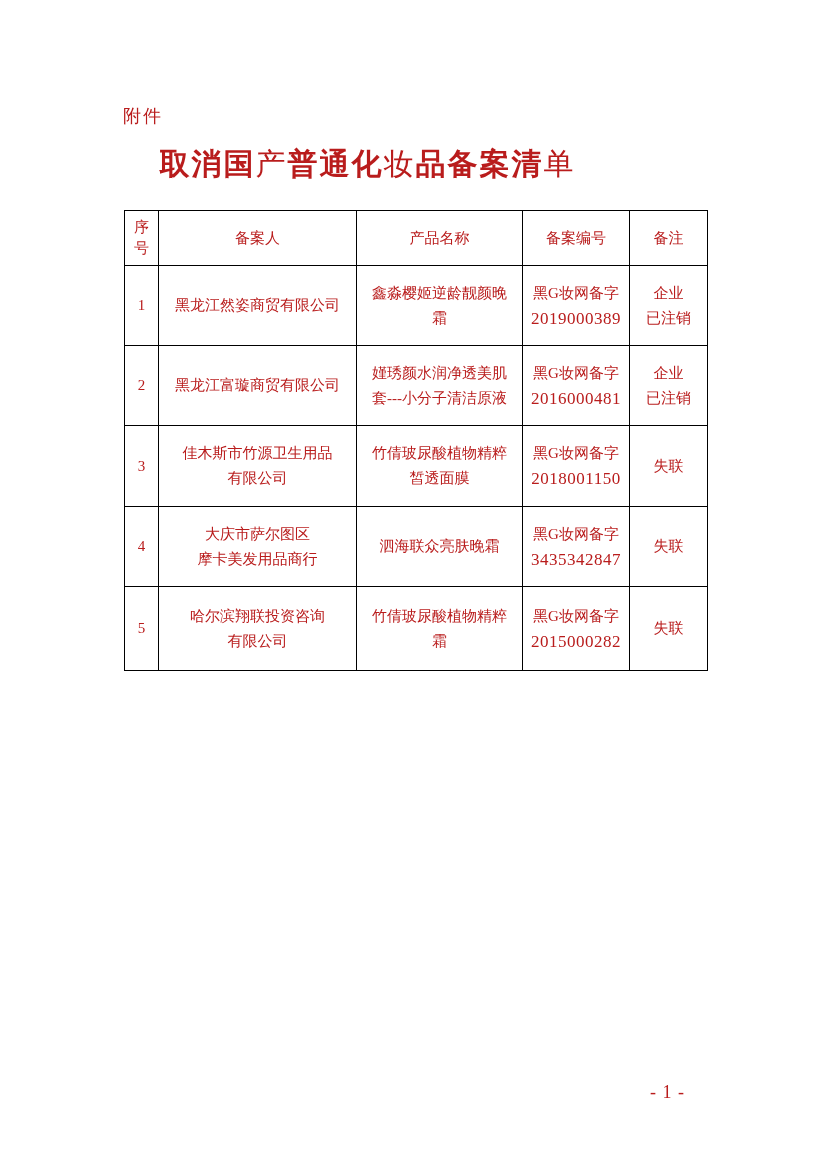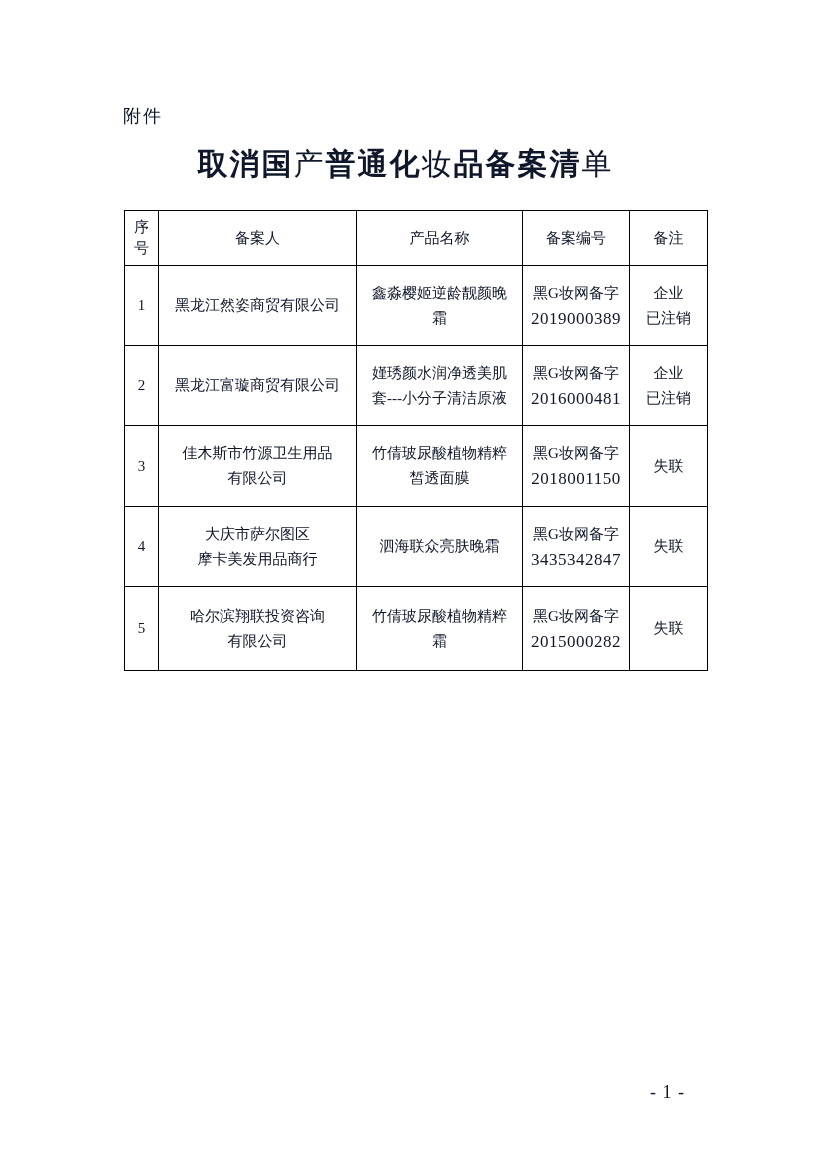--- a/index.html
+++ b/index.html
@@ -2,34 +2,33 @@
 <html><head>
 <meta charset="utf-8">
 <style>
   html,body { margin:0; padding:0; background:#888; }
   .doc-page {
     position:relative;
     width:827px; height:1169px;
     margin:0 auto;
     background:#ffffff;
     font-family:"Liberation Serif","DejaVu Serif",serif;
-    color:#0f172a;
+    color:#b91c1c;
     overflow:hidden;
   }
   .attachment {
     position:absolute; left:123px; top:104px;
     font-size:18px; letter-spacing:2px;
   }
   .doc-title {
     position:absolute; left:0; top:144px; width:735px;
     text-align:center;
     font-family:"Liberation Sans","DejaVu Sans",sans-serif;
     font-size:30px; font-weight:700; letter-spacing:2px;
     white-space:nowrap;
-    padding-left:38px;
   }
   .doc-title .tb { font-weight:700; }
   .doc-title .tn {
     font-weight:400;
     font-family:"Liberation Serif","DejaVu Serif",serif;
   }
   table.filing-table {
     position:absolute; left:124px; top:210px;
     border-collapse:collapse; table-layout:fixed;
   }

